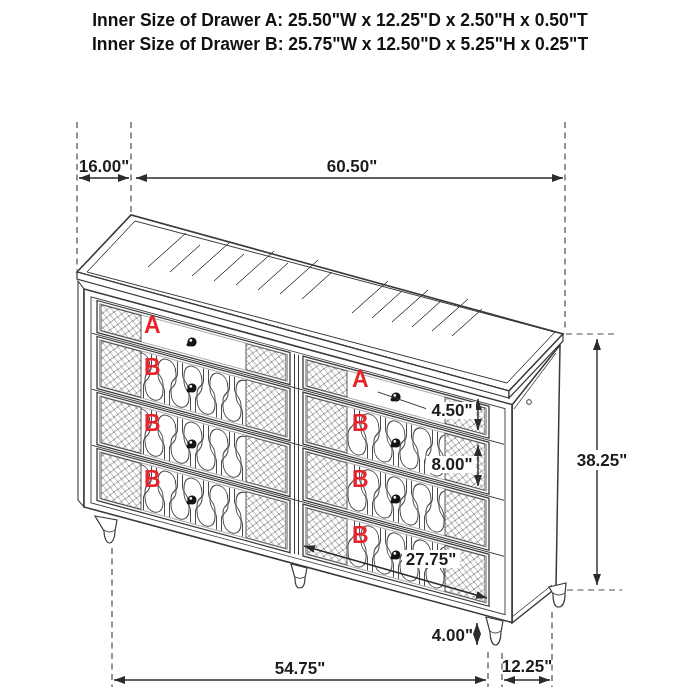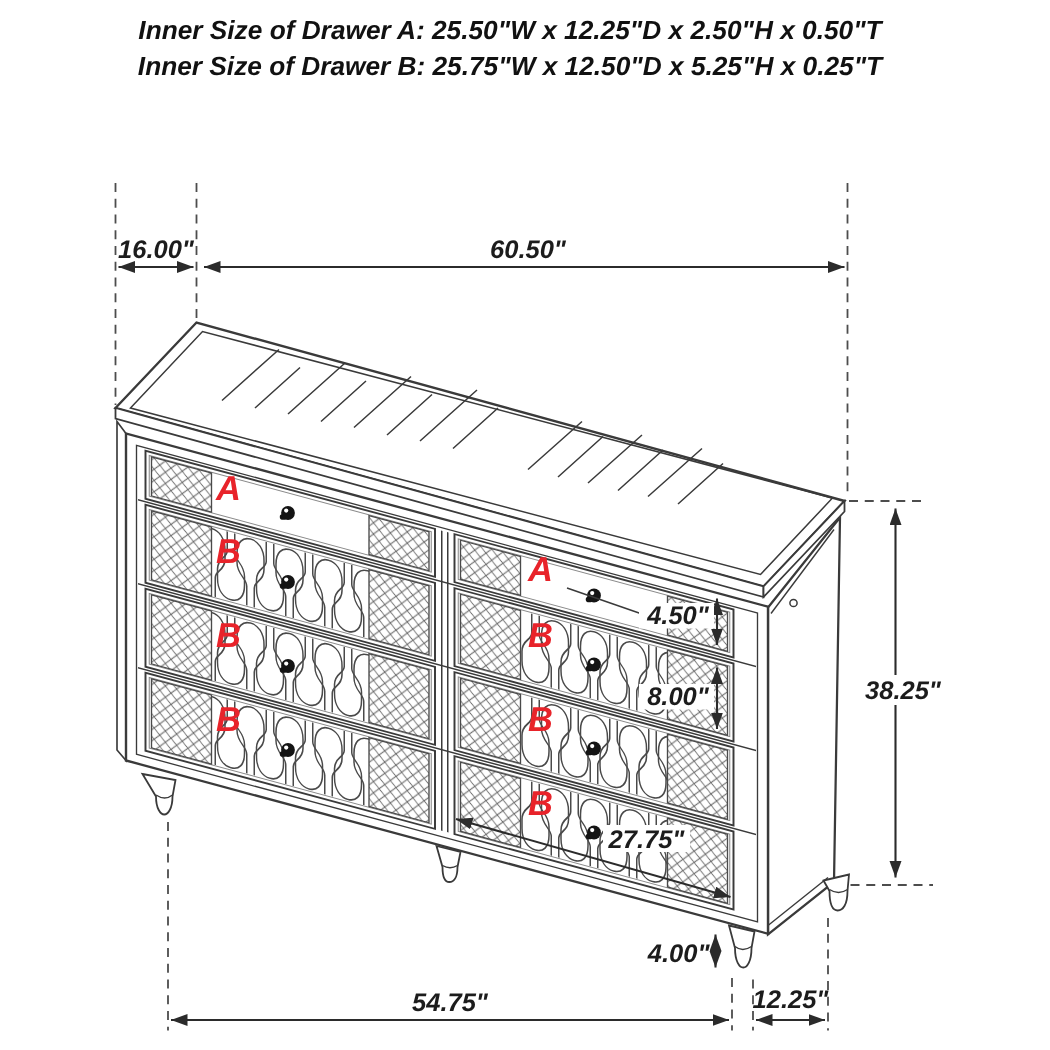--- a/index.html
+++ b/index.html
@@ -1,16 +1,16 @@
 <!DOCTYPE html>
 <html><head>
 <meta charset="utf-8">
 <style>
   html,body{margin:0;padding:0;background:#ffffff;}
-  .stage{position:relative;width:700px;height:700px;background:#ffffff;overflow:hidden;font-style:italic;}
+  .stage{position:relative;width:700px;height:700px;background:#ffffff;overflow:hidden;}
   svg{display:block;}
   text{font-family:"Liberation Sans","DejaVu Sans",sans-serif;}
   .hdr{font-size:17.5px;font-weight:bold;fill:#111111;}
   .dim{font-size:17px;font-weight:bold;fill:#1c1c1c;}
   .lbl{font-size:23px;font-weight:bold;}
   .ln{stroke:#3a3a3a;fill:none;}
   .dash{stroke:#4d4d4d;stroke-width:1.2;stroke-dasharray:6 4.5;fill:none;}
   .dimln{stroke:#2b2b2b;stroke-width:1.4;fill:none;}
   .whitebg{fill:#ffffff;}
 </style>

